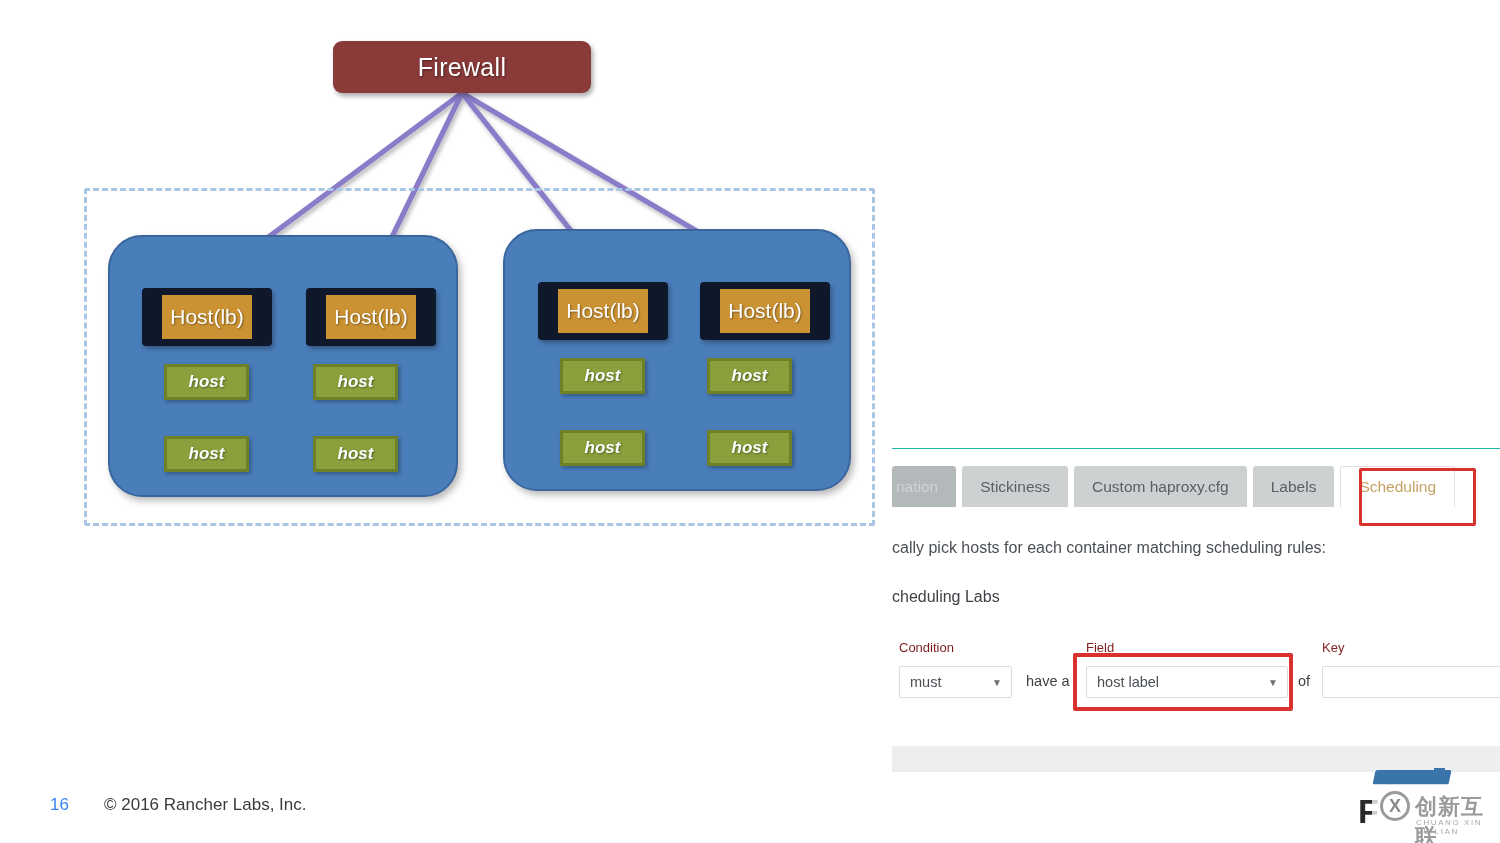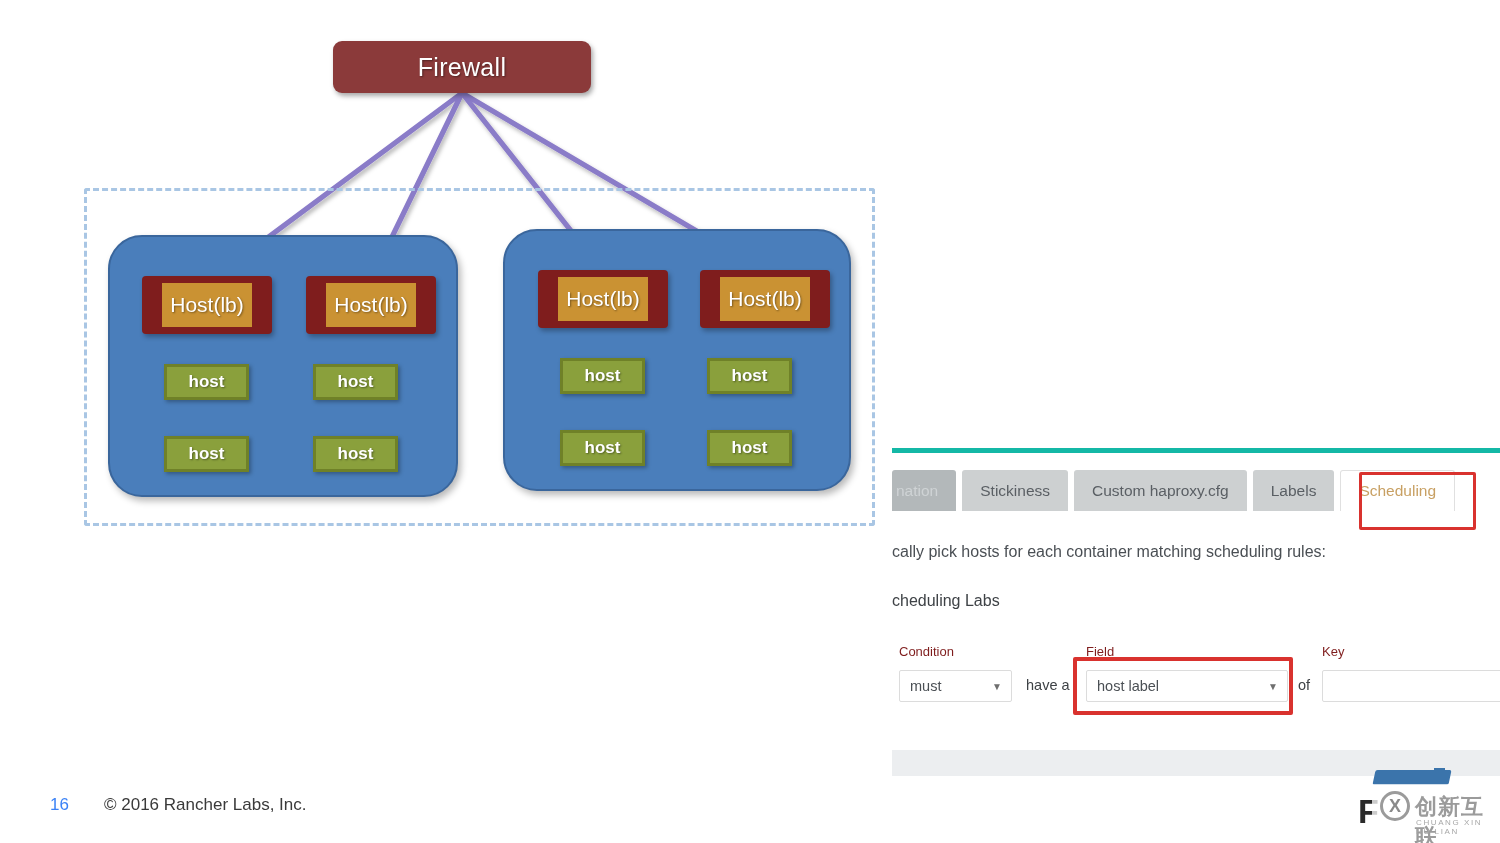--- a/index.html
+++ b/index.html
@@ -50,43 +50,45 @@
     background: #4a7ebb;
     border: 2px solid #3a669c;
     border-radius: 34px;
     box-shadow: 3px 4px 7px rgba(0,0,0,0.28);
   }
   .cluster.left  { left: 108px; top: 235px; width: 350px; height: 262px; }
   .cluster.right { left: 503px; top: 229px; width: 348px; height: 262px; }
 
   .hostlb {
     position: absolute;
-    background: #7f1d1d;
+    background: #0f172a;
     border-radius: 4px;
     box-shadow: 2px 3px 5px rgba(0,0,0,0.3);
     padding: 7px 20px;
+    margin-top: 12px;
   }
   .hostlb-inner {
     background: #ca9233;
     width: 100%; height: 100%;
     display: flex; align-items: center; justify-content: center;
   }
   .hostlb-label {
     color: #ffffff;
     font-size: 21px;
     text-shadow: 1px 1px 2px rgba(0,0,0,0.4);
     white-space: nowrap;
   }
 
   .host {
     position: absolute;
     background: #8aa03c;
     border: 3px solid #6f8128;
     display: flex; align-items: center; justify-content: center;
     box-shadow: 2px 2px 4px rgba(0,0,0,0.3);
+    font-style: italic;
   }
   .host-label {
     color: #ffffff;
     font-size: 17px;
     font-weight: bold;
     text-shadow: 1px 1px 2px rgba(0,0,0,0.4);
   }
 
   #arrows { position: absolute; left: 0; top: 0; width: 900px; height: 560px; pointer-events: none; }
 
@@ -100,21 +102,21 @@
     position: absolute; left: 104px; top: 0;
     font-size: 17px; color: #3a3a3a;
   }
 
   
   #ui-panel {
     position: absolute;
     left: 892px; top: 448px;
     width: 608px; height: 347px;
     background: #ffffff;
-    border-top: 5px solid #14b8a6;
+    border-top: 1px solid #14b8a6;
     overflow: hidden;
   }
 
   .tabbar {
     position: absolute;
     left: 0; top: 17px;
     height: 41px;
     display: flex;
     align-items: stretch;
     gap: 6px;

